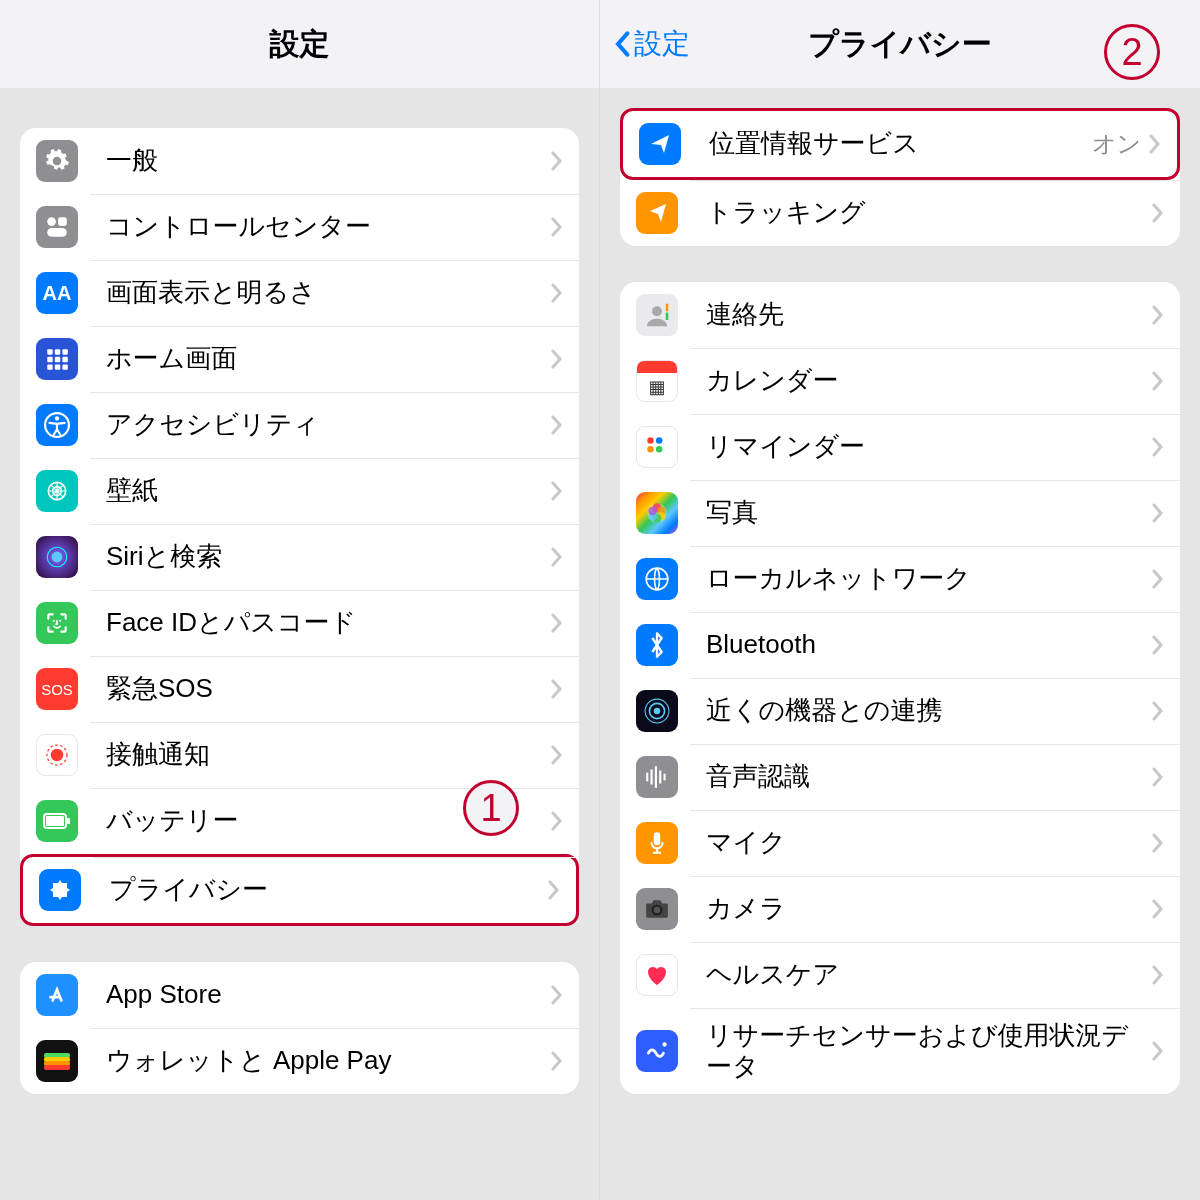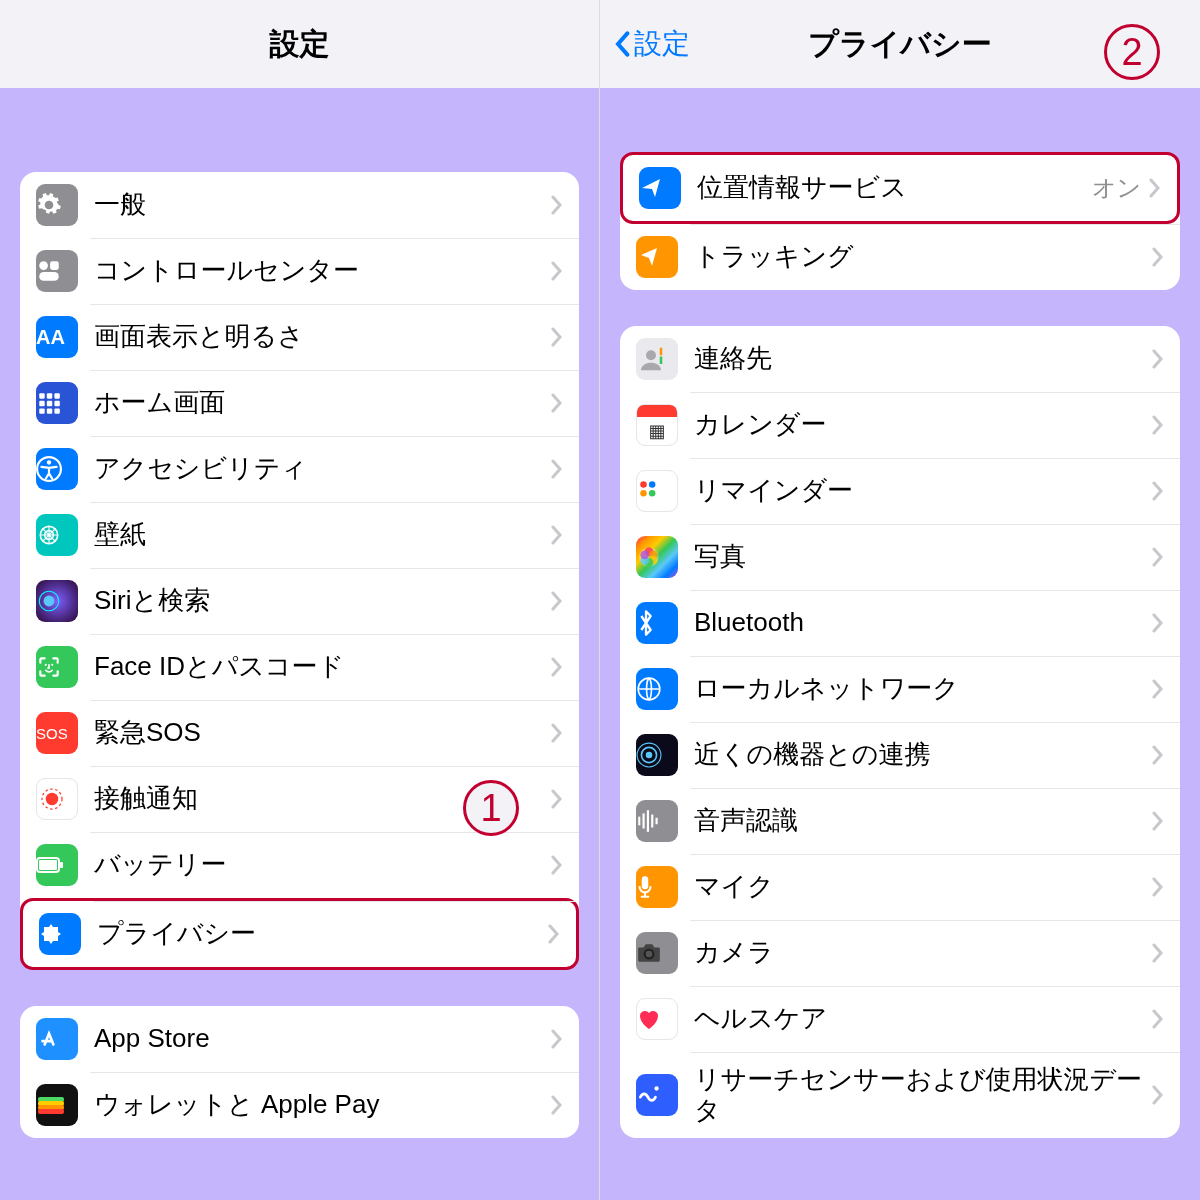--- a/index.html
+++ b/index.html
@@ -6,26 +6,25 @@
   body {
     font-family: -apple-system, "Hiragino Sans", "Helvetica Neue", sans-serif;
     background: #fff;
     width: 1200px;
     height: 1200px;
     display: flex;
   }
   .pane {
     width: 50%;
     height: 100%;
-    background: #c4b5fd;
+    background: #e5e5e5;
     display: flex;
     flex-direction: column;
     overflow: hidden;
     position: relative;
-    gap: 44px;
   }
   .pane.left { border-right: 1px solid #ddd; }
   .header {
     height: 88px;
     display: flex;
     align-items: center;
     justify-content: center;
     position: relative;
     background: #f2f2f7;
   }
@@ -69,21 +68,22 @@
     right: 0;
     height: 1px;
     background: #e5e5ea;
   }
   .icon {
     width: 42px;
     height: 42px;
     border-radius: 9px;
     display: flex;
     align-items: center;
-    margin-right: 16px;
+    justify-content: center;
+    margin-right: 28px;
     flex-shrink: 0;
     color: #fff;
     font-size: 22px;
     font-weight: 600;
   }
   .label {
     flex: 1;
     font-size: 26px;
     line-height: 1.2;
   }
@@ -423,38 +423,38 @@
               <circle cx="8" cy="15" r="4" fill="#5ac8fa" opacity="0.8"></circle>
               <circle cx="8" cy="10" r="4" fill="#af52de" opacity="0.8"></circle>
             </svg>
           </div>
           <div class="label">写真</div>
           <svg class="chevron" viewBox="0 0 12 20">
             <path d="M2 2l7 8-7 8" stroke="#c7c7cc" stroke-width="3" fill="none" stroke-linecap="round"></path>
           </svg>
         </div>
         <div class="row">
+          <div class="icon ic-network">
+            <svg width="26" height="26" viewBox="0 0 24 24">
+              <circle cx="12" cy="12" r="10" fill="none" stroke="#fff" stroke-width="1.5"></circle>
+              <path d="M2 12h20M12 2c3 3 3 17 0 20M12 2c-3 3-3 17 0 20" stroke="#fff" stroke-width="1.5" fill="none"></path>
+            </svg>
+          </div>
+          <div class="label">ローカルネットワーク</div>
+          <svg class="chevron" viewBox="0 0 12 20">
+            <path d="M2 2l7 8-7 8" stroke="#c7c7cc" stroke-width="3" fill="none" stroke-linecap="round"></path>
+          </svg>
+        </div>
+        <div class="row">
           <div class="icon ic-blue">
             <svg width="20" height="28" viewBox="0 0 16 24">
               <path d="M4 6l8 12-4 4V2l4 4L4 18" stroke="#fff" stroke-width="2" fill="none" stroke-linejoin="round"></path>
             </svg>
           </div>
           <div class="label">Bluetooth</div>
-          <svg class="chevron" viewBox="0 0 12 20">
-            <path d="M2 2l7 8-7 8" stroke="#c7c7cc" stroke-width="3" fill="none" stroke-linecap="round"></path>
-          </svg>
-        </div>
-        <div class="row">
-          <div class="icon ic-network">
-            <svg width="26" height="26" viewBox="0 0 24 24">
-              <circle cx="12" cy="12" r="10" fill="none" stroke="#fff" stroke-width="1.5"></circle>
-              <path d="M2 12h20M12 2c3 3 3 17 0 20M12 2c-3 3-3 17 0 20" stroke="#fff" stroke-width="1.5" fill="none"></path>
-            </svg>
-          </div>
-          <div class="label">ローカルネットワーク</div>
           <svg class="chevron" viewBox="0 0 12 20">
             <path d="M2 2l7 8-7 8" stroke="#c7c7cc" stroke-width="3" fill="none" stroke-linecap="round"></path>
           </svg>
         </div>
         <div class="row">
           <div class="icon ic-nearby">
             <svg width="26" height="26" viewBox="0 0 24 24">
               <circle cx="12" cy="12" r="3" fill="#5ac8fa"></circle>
               <circle cx="12" cy="12" r="7" fill="none" stroke="#5ac8fa" stroke-width="1.5"></circle>
               <circle cx="12" cy="12" r="11" fill="none" stroke="#5ac8fa" stroke-width="1"></circle>

